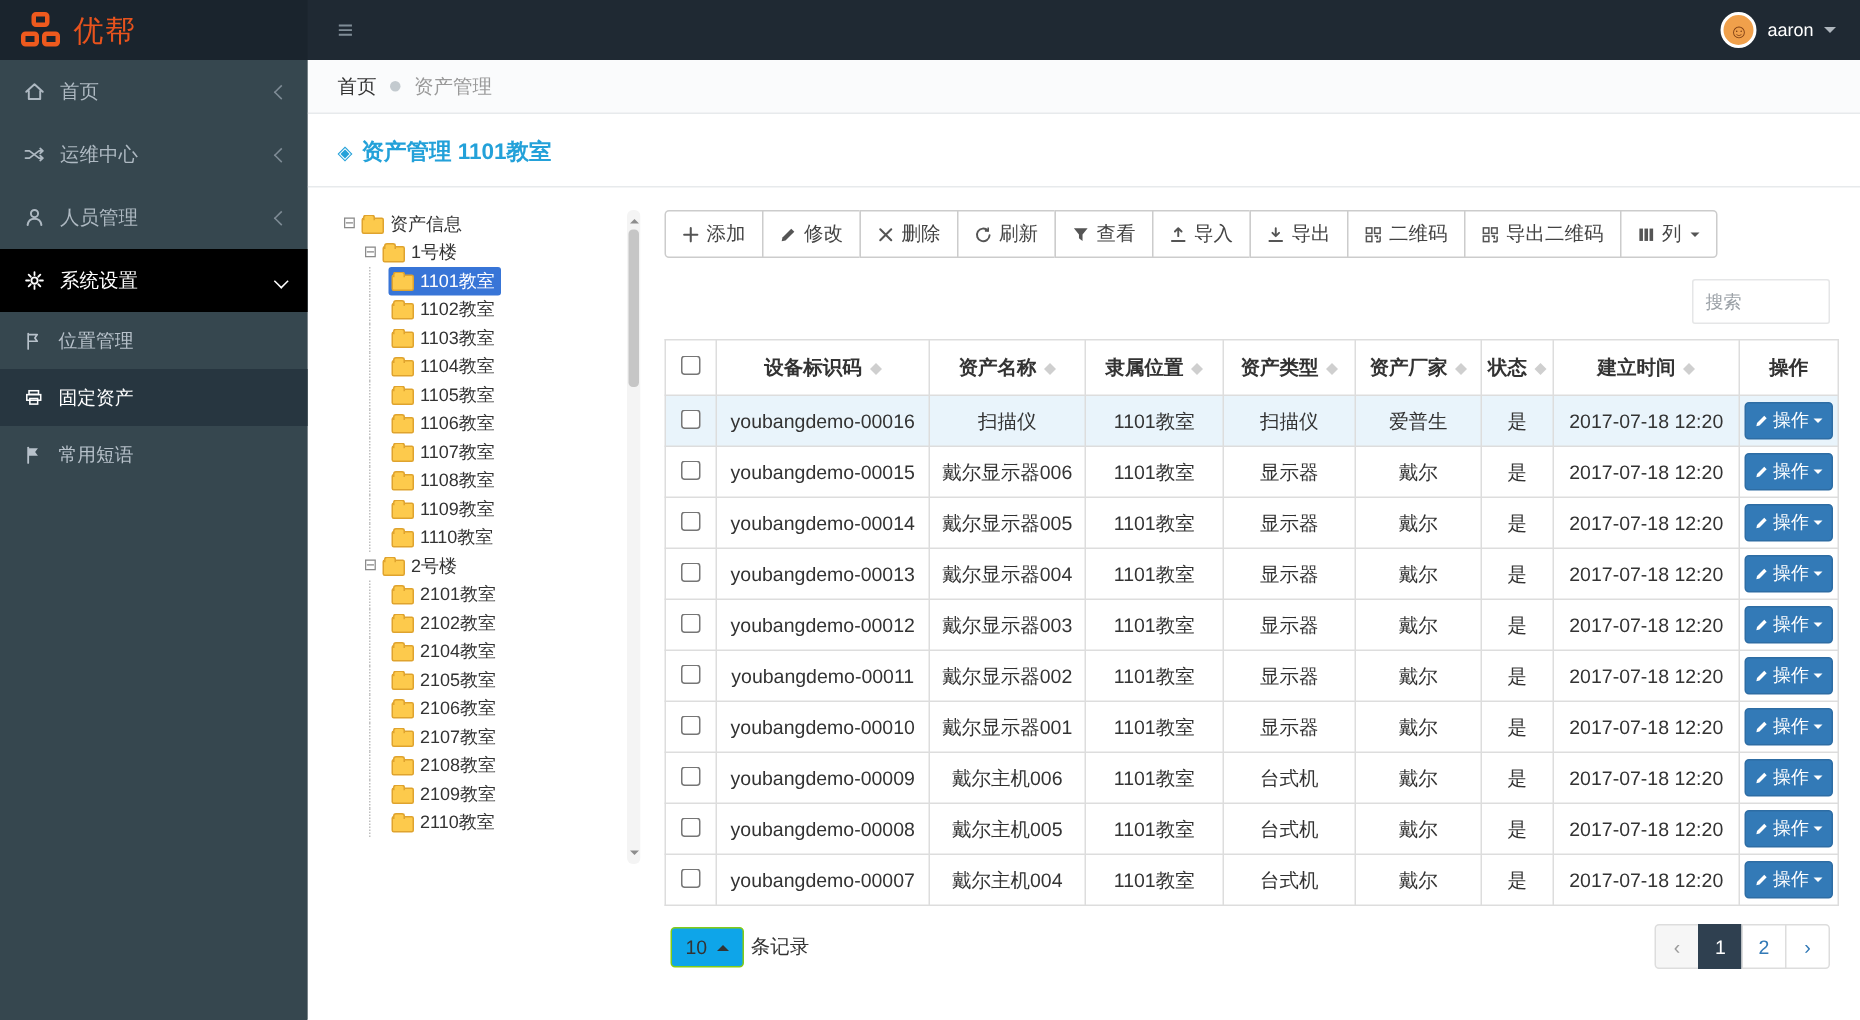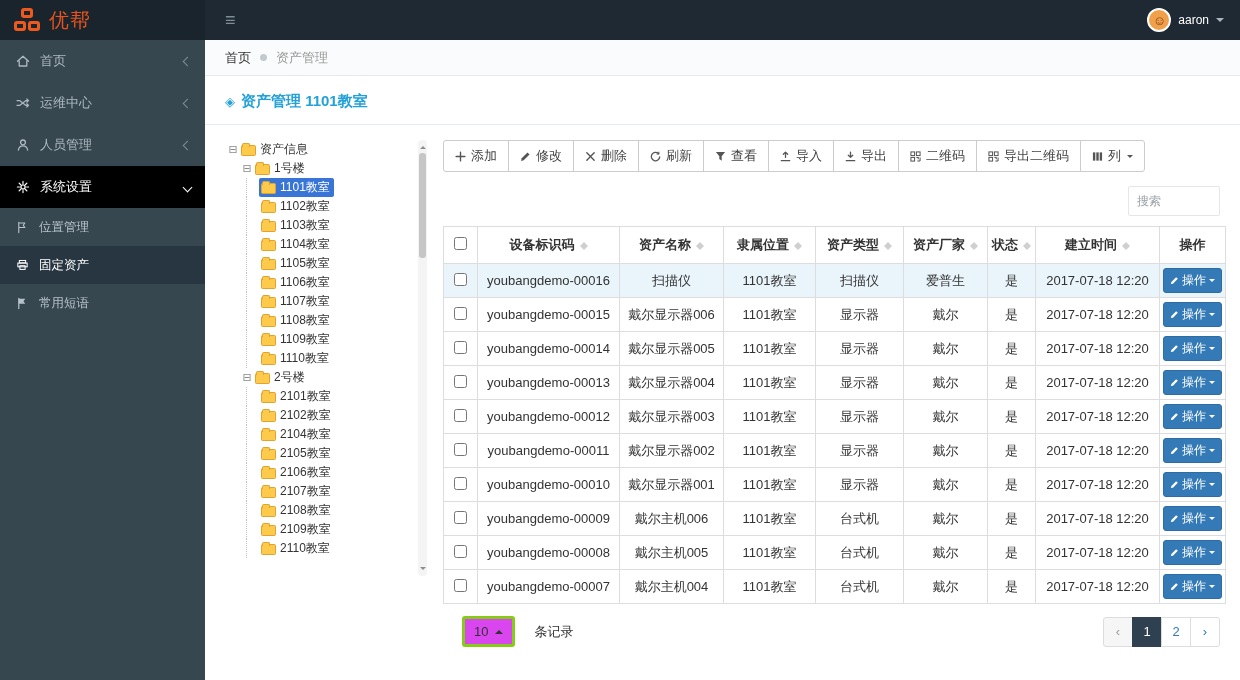--- a/index.html
+++ b/index.html
@@ -82,21 +82,21 @@
   .c-check{width:34px}
   .c-id{width:142px}.c-name{width:104px}.c-loc{width:92px}.c-type{width:88px}.c-ven{width:84px}.c-st{width:48px}.c-time{width:124px}.c-op{width:66px}
   .sort{display:inline-block;width:8px;height:13px;position:relative;margin-left:5px;vertical-align:-2px}
   .sort::before{content:"";position:absolute;top:0;left:0;border:4px solid transparent;border-bottom-color:#cfcfcf}
   .sort::after{content:"";position:absolute;bottom:-3px;left:0;border:4px solid transparent;border-top-color:#cfcfcf}
   .op-btn{display:inline-flex;align-items:center;gap:3px;background:#337ab7;border:1px solid #2e6da4;color:#fff;font-size:12px;padding:3px 6px;border-radius:3px;cursor:pointer;font-family:inherit}
   .op-btn .caret-dn{border-top-color:#fff;margin-top:3px;border-width:3.5px}
 
   
   .page-row{display:flex;align-items:center;margin-top:12px;font-size:13px;color:#333}
-  .page-size{display:inline-flex;align-items:center;gap:7px;border:3px solid #84cc16;border-radius:3px;padding:5px 9px;margin:0 19px;cursor:pointer;background:#d946ef}
+  .page-size{display:inline-flex;align-items:center;gap:7px;border:1px solid #84cc16;border-radius:3px;padding:5px 9px;margin:0 4px;cursor:pointer;background:#0ea5e9}
   .caret-up{display:inline-block;width:0;height:0;border:4px solid transparent;border-bottom-color:#333;margin-bottom:3px}
   .pager{margin-left:auto;display:flex;list-style:none}
   .pg{border:1px solid #ddd;margin-left:-1px;min-width:30px;height:30px;display:flex;align-items:center;justify-content:center;padding:0 10px;cursor:pointer;color:#337ab7;background:#fff;font-size:13px}
   .pg.disabled{color:#9a9a9a;background:#f6f6f6}
   .pg.active{background:#2f4050;border-color:#2f4050;color:#fff}
   .pg:first-child{border-radius:3px 0 0 3px}
   .pg:last-child{border-radius:0 3px 3px 0}
 </style>
 </head>
 <body>

